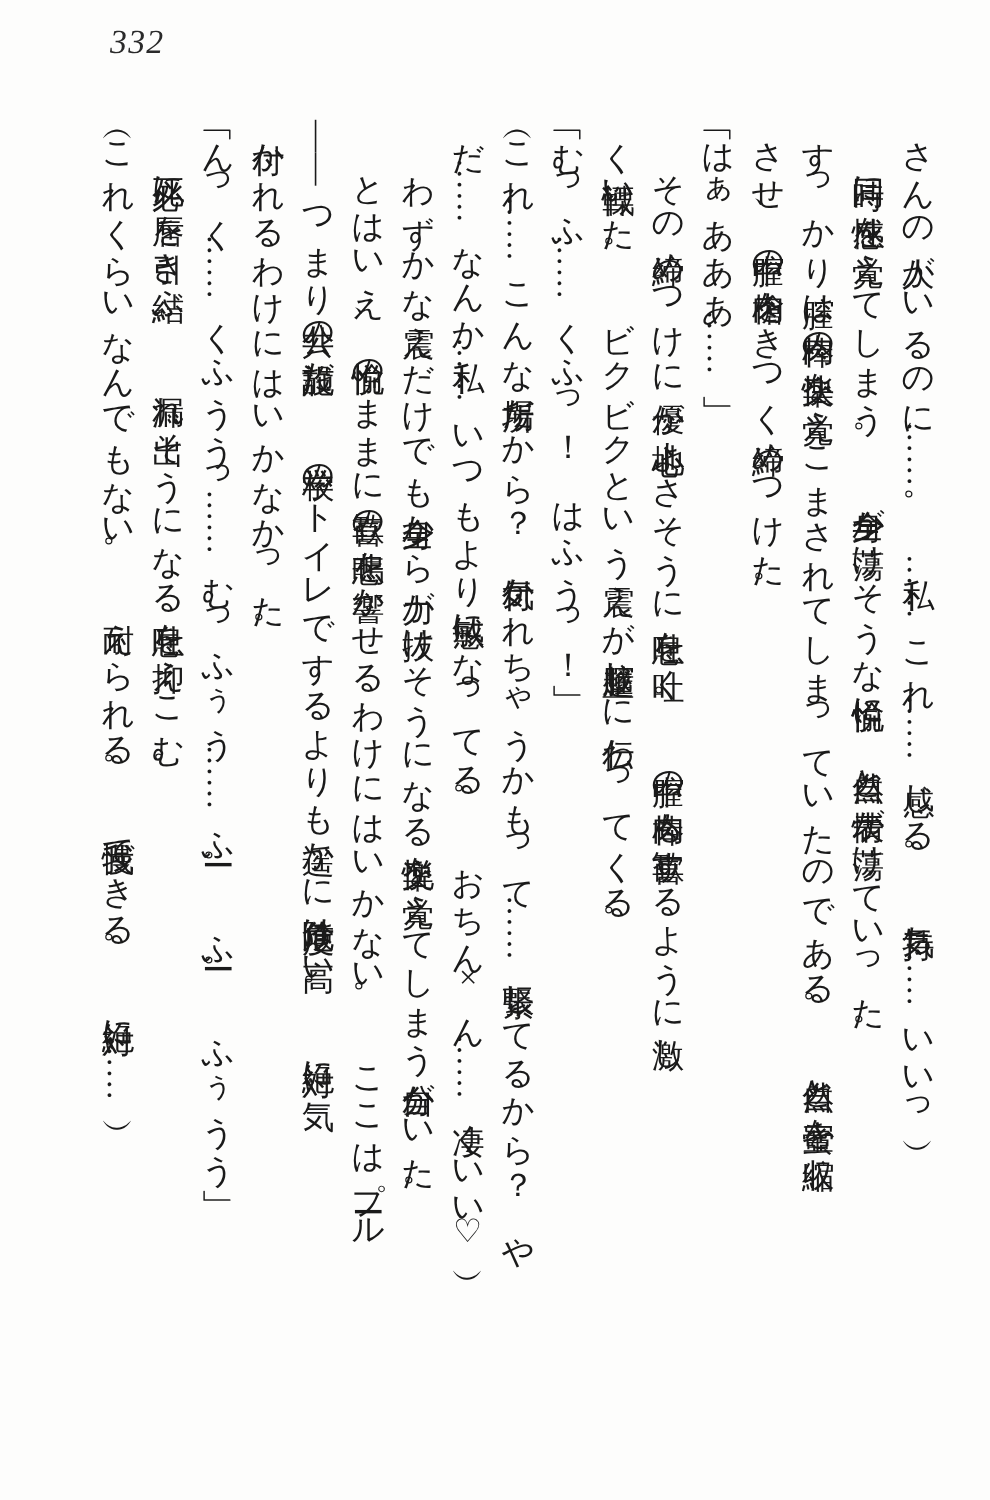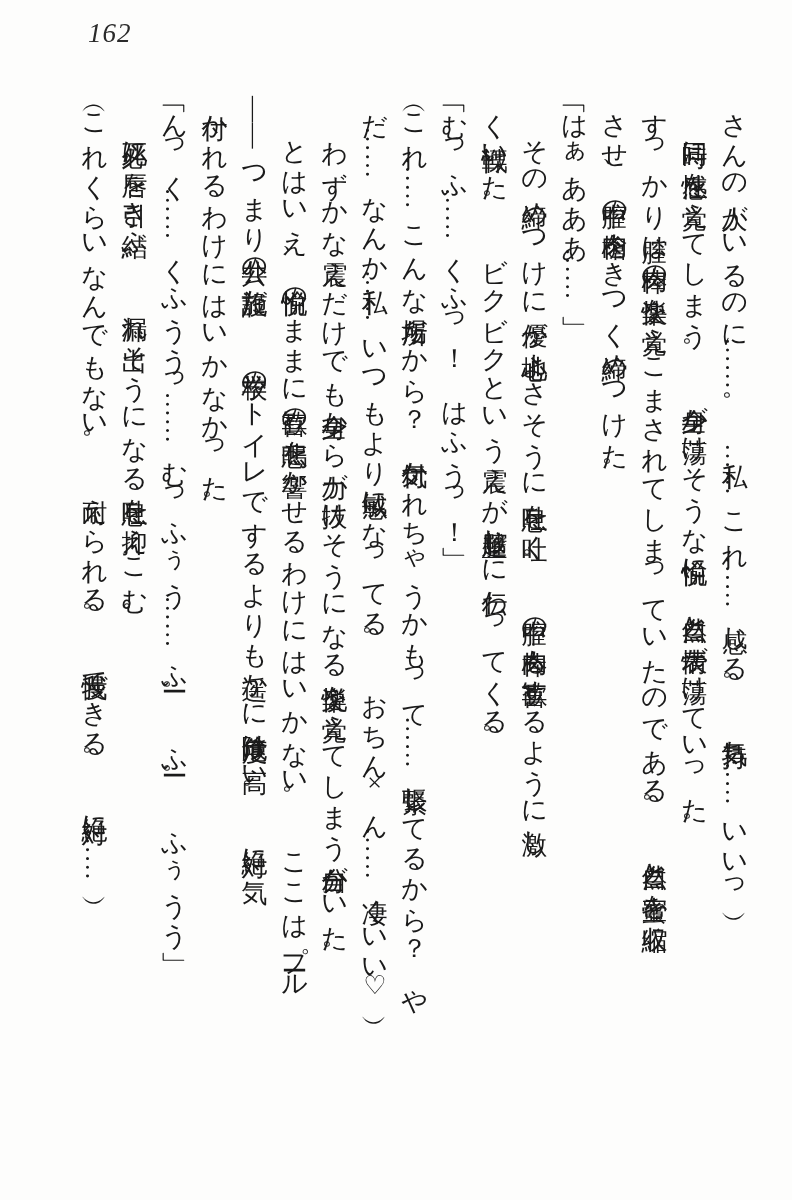--- a/index.html
+++ b/index.html
@@ -44,21 +44,21 @@
   .text-column {
     line-height: 40px;      
     white-space: nowrap;
     overflow: visible;
   }
 </style>
 </head>
 <body>
 
 <div class="book-page">
-  <div class="page-number">162</div>
+  <div class="page-number">332</div>
 
   <div class="text-block">
     <div class="text-column">さんの人がいるのに……。　私……これ……感じる。　気持ち……いいっ）</div>
     <div class="text-column">　同時に性感を覚えてしまう。　全身が蕩けそうな愉悦に、自然と表情が蕩けていった。</div>
     <div class="text-column">すっかり膣は肉棒の快楽を覚えこまされてしまっていたのである。　自然と蜜壺を収縮</div>
     <div class="text-column">させ、膣中の肉槍をきつく締めつけた。</div>
     <div class="text-column">「はぁあああ……」</div>
     <div class="text-column">　その締めつけに優が心地よさそうに吐息を吐く。　膣中の肉棒も歓喜するように激し</div>
     <div class="text-column">く戦慄いた。　ビクビクという震えが膣壁越しに伝わってくる。</div>
     <div class="text-column">「むっふ……くふっ！　はふうっ！」</div>

